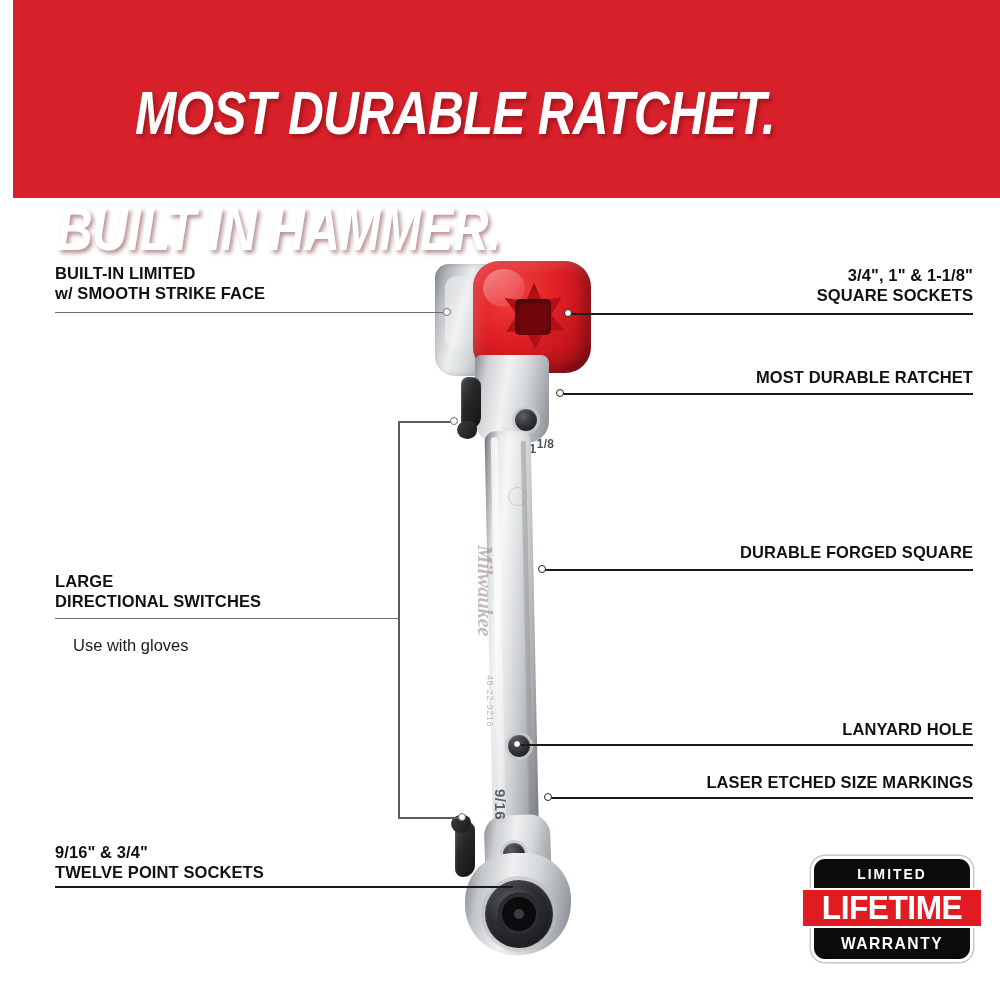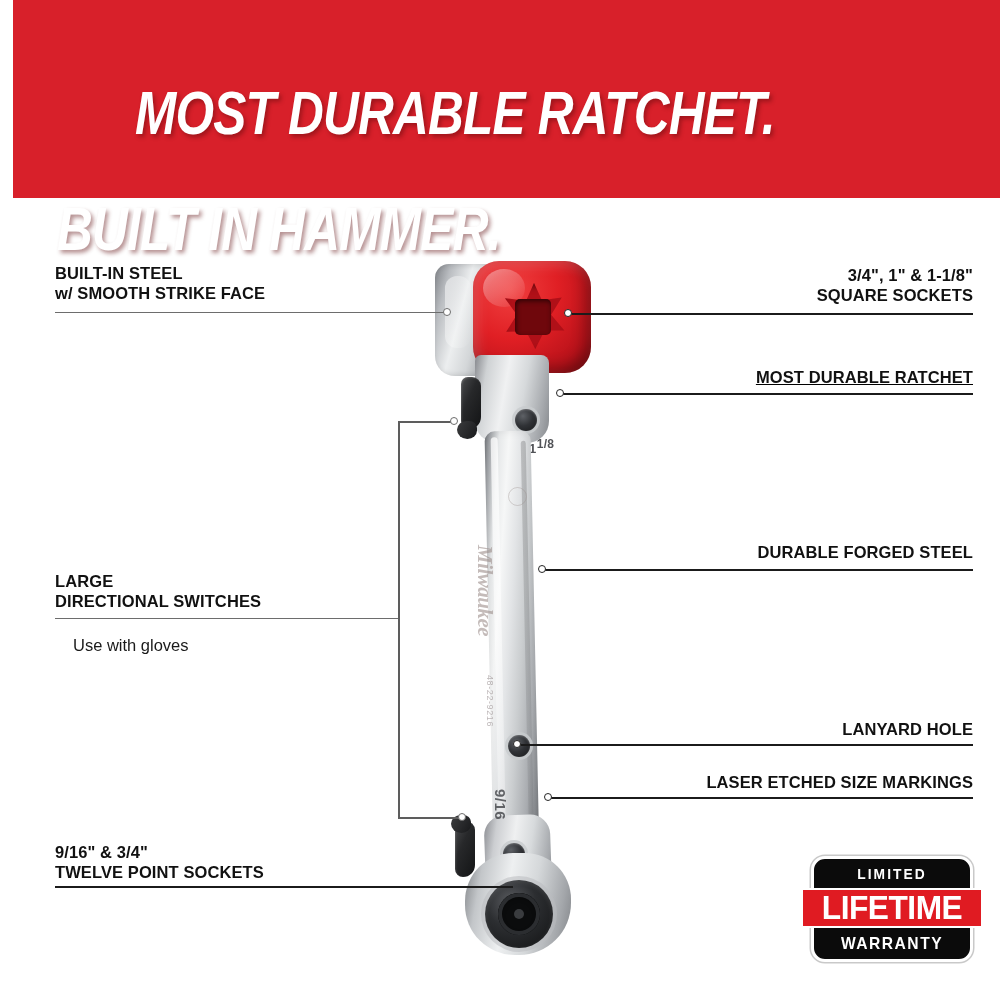--- a/index.html
+++ b/index.html
@@ -276,41 +276,41 @@
     <div class="switch" style="left:42px;top:566px;width:20px;height:56px;"></div>
     <div class="switch-tab" style="left:38px;top:560px;"></div>
 
     <div class="bot-head"></div>
     <div class="socket12">
       <div class="teeth"></div>
     </div>
   </div>
 
   <div class="callout" style="left:42px;top:264px;width:360px;">
-    <div class="title">BUILT-IN STEEL
+    <div class="title">BUILT-IN LIMITED
 w/ SMOOTH STRIKE FACE</div>
   </div>
   <div class="lead grey" style="left:42px;top:312px;width:392px;"></div>
   <div class="dot grey" style="left:430px;top:308px;"></div>
 
   <div class="callout right" style="left:600px;top:266px;width:360px;">
     <div class="title">3/4", 1" &amp; 1-1/8"
 SQUARE SOCKETS</div>
   </div>
   <div class="lead" style="left:556px;top:313px;width:404px;"></div>
   <div class="dot" style="left:551px;top:309px;"></div>
 
-  <div class="callout right" style="left:600px;top:368px;width:360px;text-decoration:underline;">
+  <div class="callout right" style="left:600px;top:368px;width:360px;">
     <div class="title">MOST DURABLE RATCHET</div>
   </div>
   <div class="lead" style="left:549px;top:393px;width:411px;"></div>
   <div class="dot" style="left:543px;top:389px;"></div>
 
   <div class="callout right" style="left:600px;top:543px;width:360px;">
-    <div class="title">DURABLE FORGED STEEL</div>
+    <div class="title">DURABLE FORGED SQUARE</div>
   </div>
   <div class="lead" style="left:531px;top:569px;width:429px;"></div>
   <div class="dot" style="left:525px;top:565px;"></div>
 
   <div class="callout" style="left:42px;top:572px;width:340px;">
     <div class="title">LARGE
 DIRECTIONAL SWITCHES</div>
   </div>
   <div class="lead grey" style="left:42px;top:618px;width:344px;"></div>
   <div class="callout" style="left:60px;top:626px;width:300px;">

